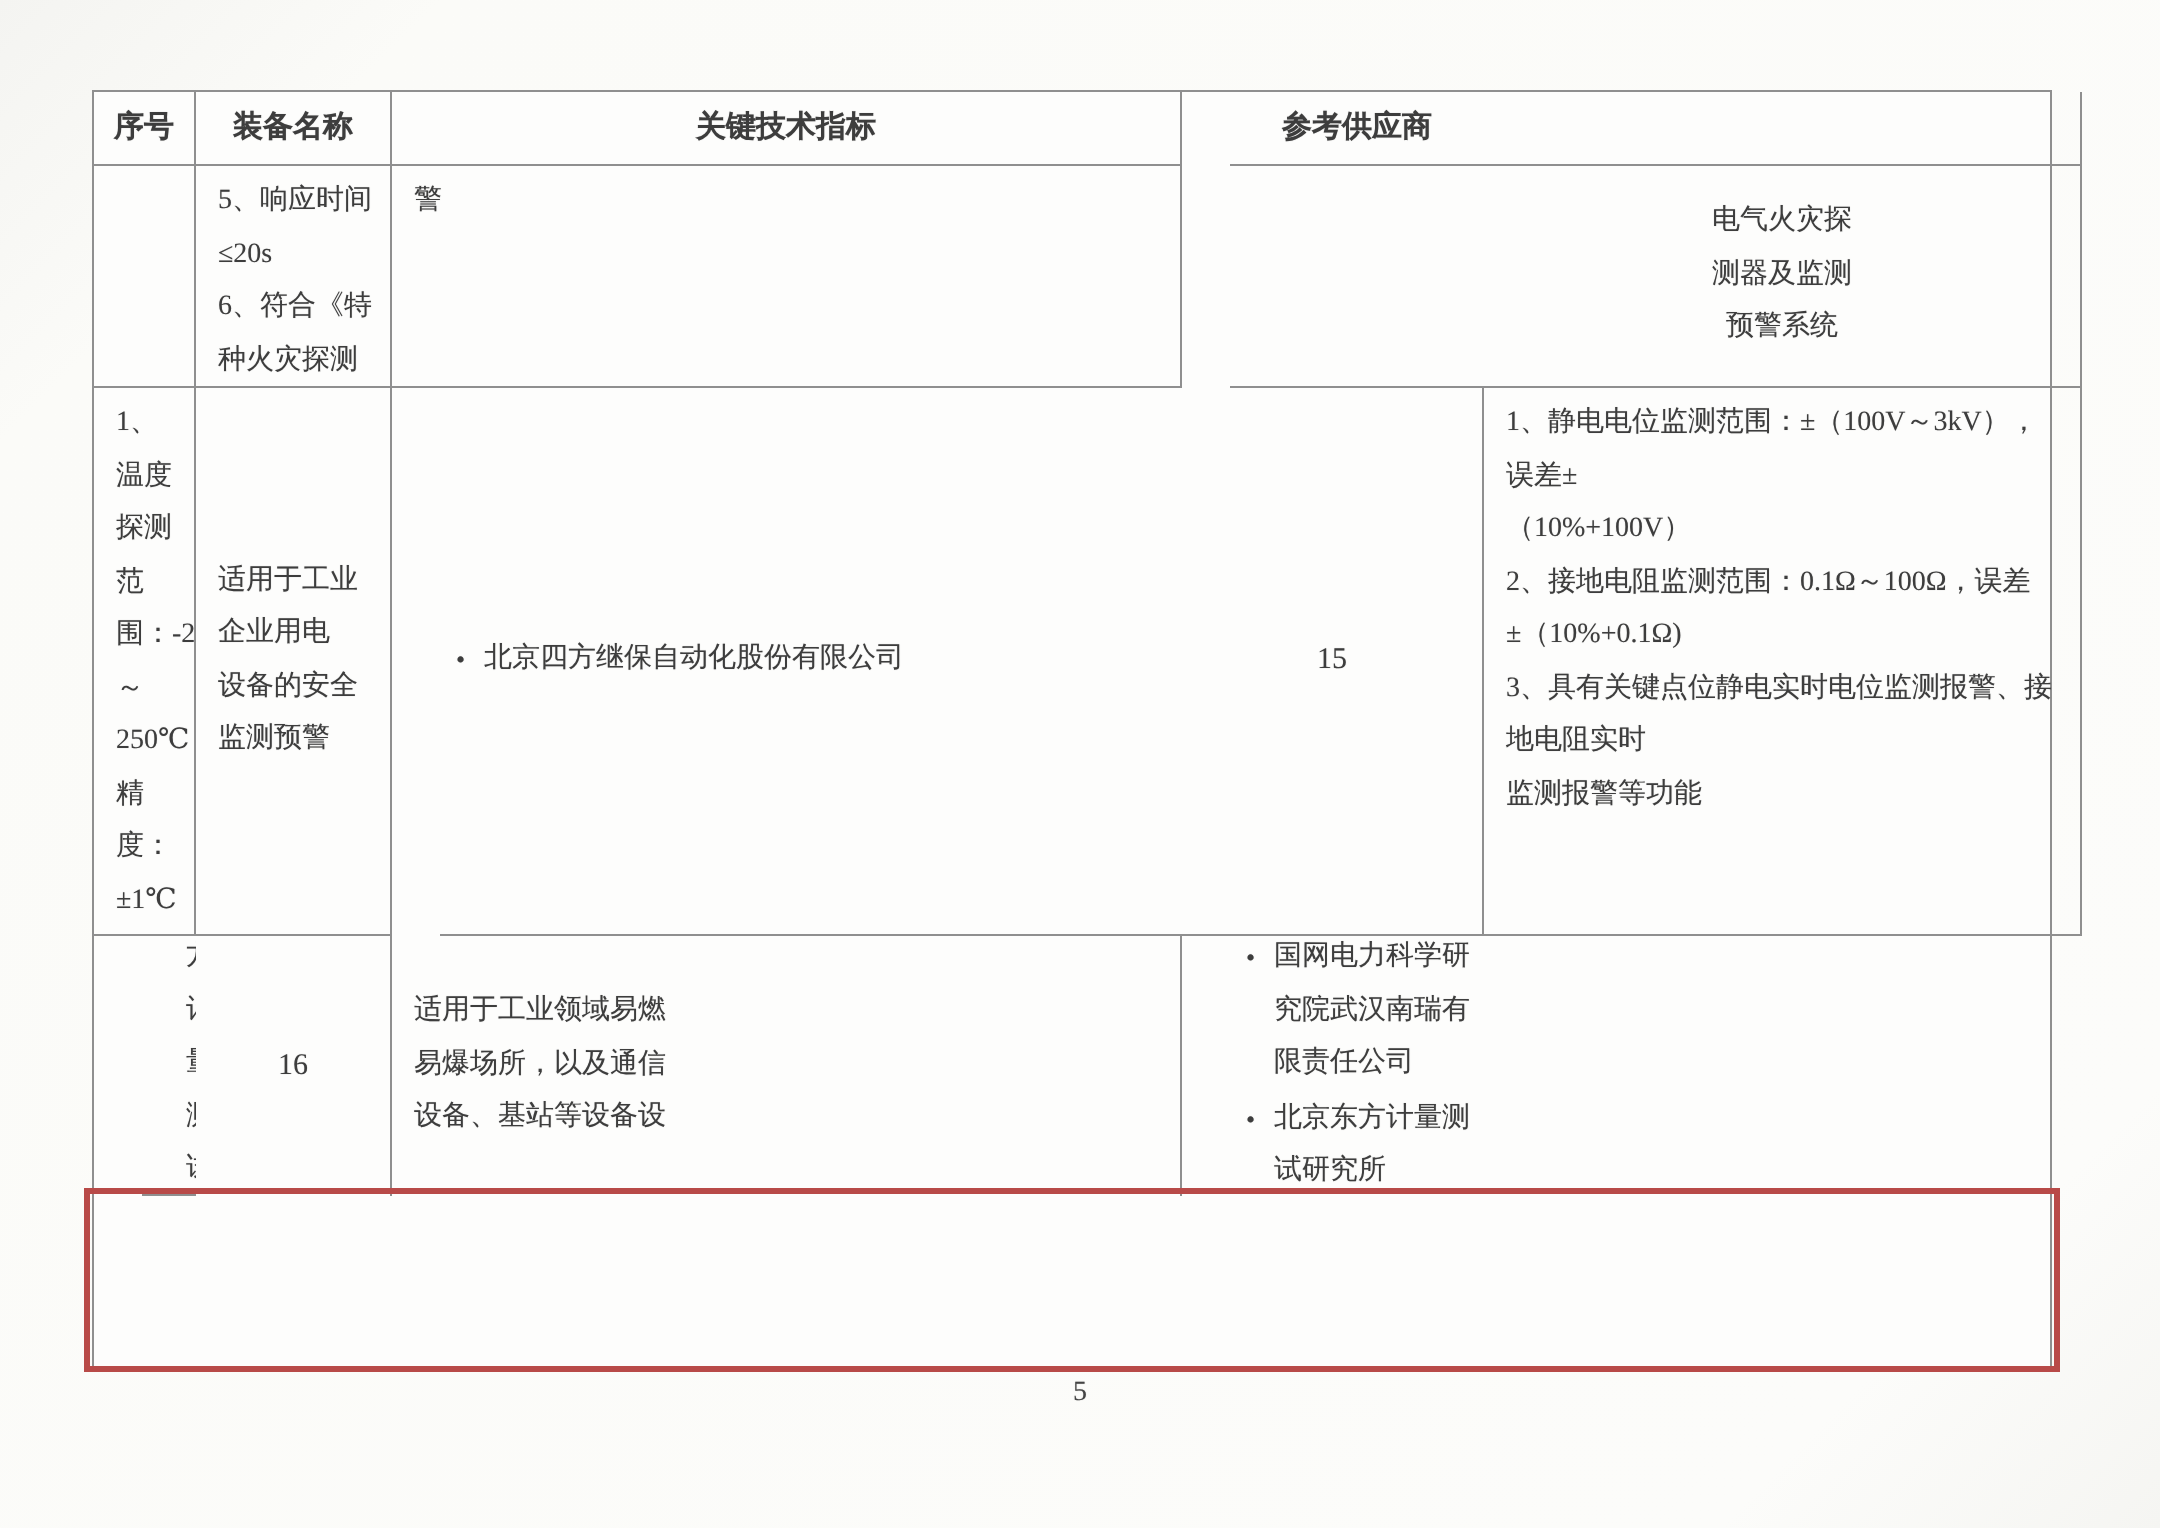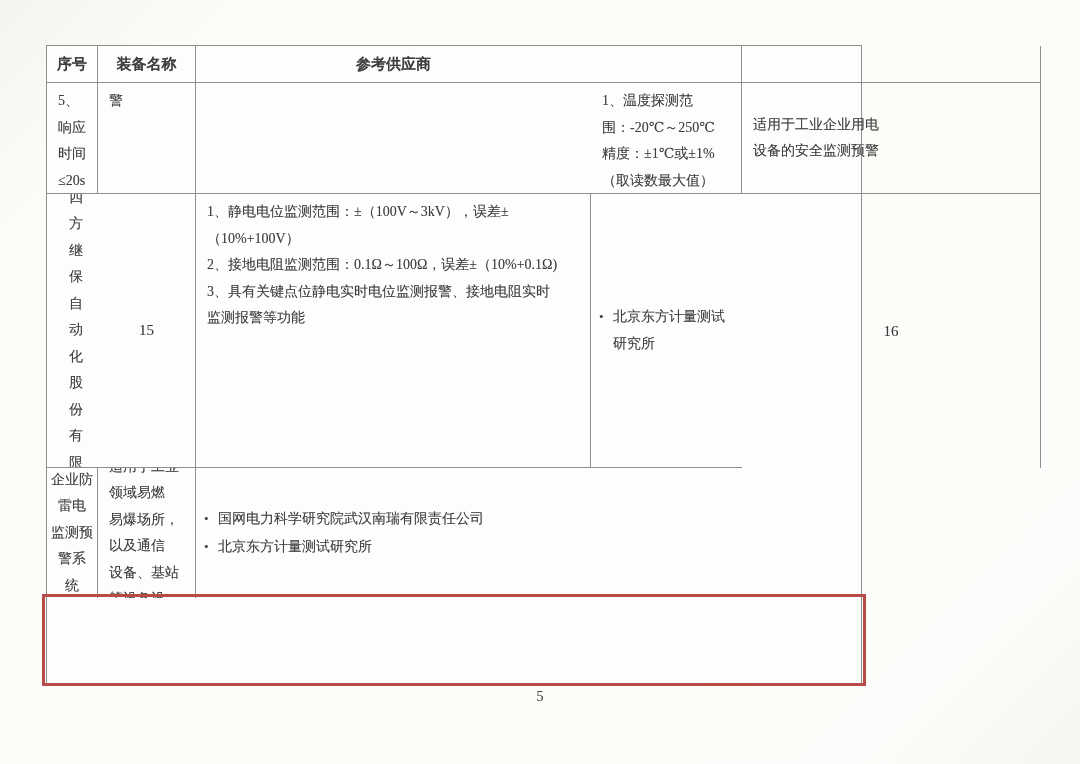--- a/index.html
+++ b/index.html
@@ -2,38 +2,38 @@
 <html><head>
 <meta charset="utf-8">
 <style>
   html,body{margin:0;padding:0;}
   body{
     width:1080px;height:764px;position:relative;overflow:hidden;
     background:linear-gradient(135deg,#f4f4f1 0%,#fbfbf8 12%,#fcfcfa 88%,#f5f5f2 100%);
     font-family:"Liberation Serif","DejaVu Serif",serif;
     color:#3d3d3d;
   }
-  .table-wrap{position:absolute;left:46px;top:45px;width:816px;}
+  .table-wrap{position:absolute;left:46px;top:45px;width:980px;}
   .doc-table{
     display:grid;
     grid-template-columns:51px 98px 395px 151px 299px;
     grid-template-rows:37px 111px 274px 130px 86px;
     border:1px solid #8f8f8f;
     background:#fdfdfc;
     box-sizing:content-box;
   }
   .cell{
     border-right:1px solid #8f8f8f;
     border-bottom:1px solid #8f8f8f;
     box-sizing:border-box;
     overflow:hidden;
     display:flex;flex-direction:column;justify-content:center;
     font-size:14px;line-height:26.5px;
   }
-  .cell.c5{border-right:none;}
+  .cell.c5{border-right:none;margin-left:24px;}
   .cell.lastrow{border-bottom:none;}
   .cell.top{justify-content:flex-start;}
   .head{
     font-weight:bold;font-size:15px;text-align:center;
     justify-content:center;line-height:20px;
   }
   .ctr{text-align:center;}
   .idx{font-size:15px;text-align:center;}
   .pre{white-space:pre-line;}
   .pad-ind{padding:5px 8px 0 11px;}
@@ -61,31 +61,35 @@
 </style>
 </head>
 <body>
 
 <div class="table-wrap">
 
   <div class="doc-table txt">
 
     <div class="cell head c1">序号</div>
     <div class="cell head c2">装备名称</div>
+    <div class="cell head c3">关键技术指标</div>
     <div class="cell head c5">参考供应商</div>
 
     <div class="cell c1 idx"></div>
     <div class="cell c2 ctr pre pad-name"></div>
     <div class="cell c3 top pre pad-ind">5、响应时间≤20s
 6、符合《特种火灾探测器》（GB 15631）中涉及图像型
 火灾探测器部分
 7、清晰度≥800 线</div>
     <div class="cell c4 top pre pad-scn">警</div>
     <div class="cell c5 suppliers"></div>
 
+    <div class="cell c2 ctr pre pad-name">电气火灾探
+测器及监测
+预警系统</div>
     <div class="cell c3 top pre pad-ind">1、温度探测范围：-20℃～250℃
 精度：±1℃或±1%（取读数最大值）
 2、电弧故障检测时间≤100ms，检测准确率≥99%
 3、可检测最大 1000mA 剩余电流，剩余误差&lt;5%
 4、符合《电气火灾监控系统 第 1 部分：电气火灾监控设
 备》（GB 14287.1）、《电气火灾监控系统 第 2 部分：
 剩余电流式电气火灾监控探测器》（GB 14287.2）、《电
 气火灾监控系统 第 3 部分:测温式电气火灾监控探测器》
 （GB 14287.3）、《电气火灾监控系统 第 4 部分：故障
 电弧探测器》（GB 14287.4）</div>
@@ -105,23 +109,20 @@
 3、具有关键点位静电实时电位监测报警、接地电阻实时
 监测报警等功能</div>
     <div class="cell c5 suppliers">
       <div class="supplier">
         <span class="bullet">•</span>
         <span class="stext">北京东方计量测试研究所</span>
       </div>
     </div>
 
     <div class="cell c1 idx lastrow">16</div>
-    <div class="cell c2 ctr pre pad-name lastrow">企业防雷电
-监测预警系
-统</div>
     <div class="cell c4 pre pad-scn lastrow">适用于工业领域易燃
 易爆场所，以及通信
 设备、基站等设备设</div>
     <div class="cell c5 suppliers lastrow">
       <div class="supplier">
         <span class="bullet">•</span>
         <span class="stext">国网电力科学研究院武汉南瑞有限责任公司</span>
       </div>
       <div class="supplier">
         <span class="bullet">•</span>

